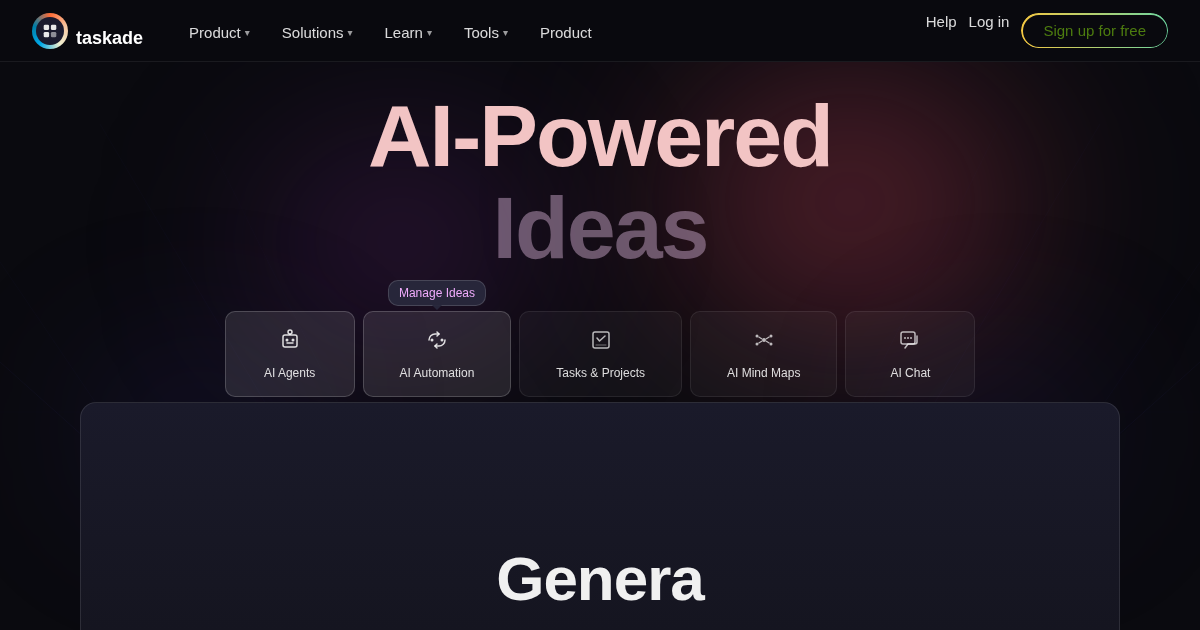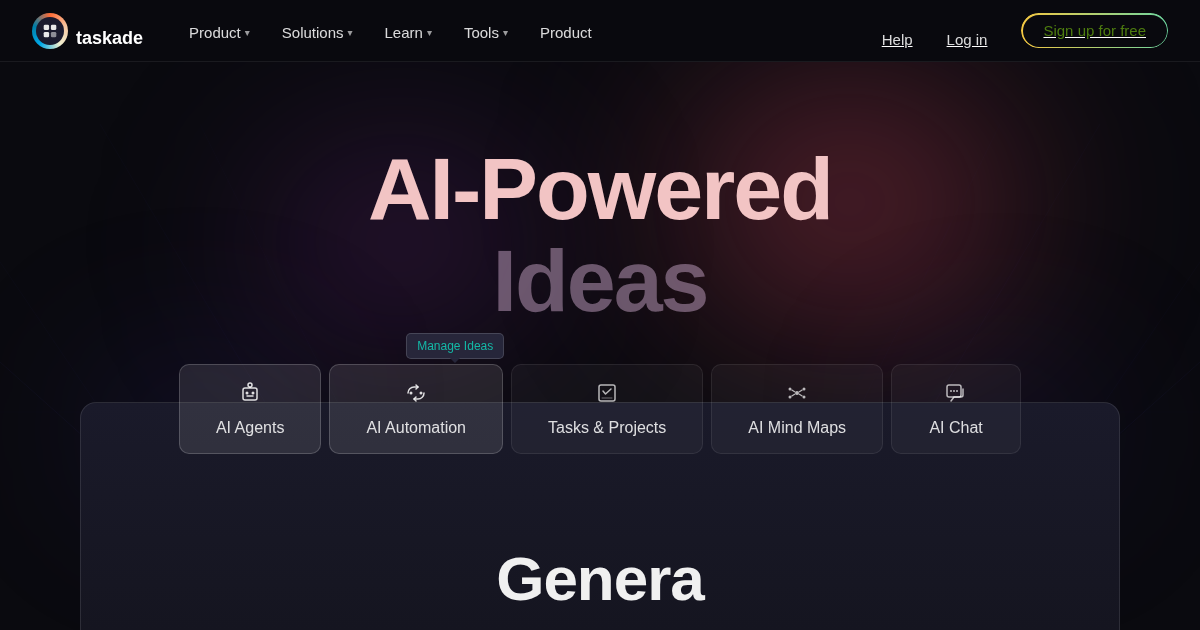--- a/index.html
+++ b/index.html
@@ -71,23 +71,22 @@
       color: rgba(255,255,255,0.85);
       cursor: pointer;
       transition: background 0.2s;
     }
     .nav-chevron {
       font-size: 10px;
       opacity: 0.7;
     }
     .nav-right {
       display: flex;
-      align-items: flex-end;
-      gap: 34px;
-      text-decoration: underline;
+      align-items: flex-start;
+      gap: 12px;
     }
     .nav-help, .nav-login {
       font-size: 15px;
       color: rgba(255,255,255,0.85);
       cursor: pointer;
     }
     .nav-signup-btn {
       padding: 9px 22px;
       border-radius: 22px;
       font-size: 15px;
@@ -154,21 +153,21 @@
       inset: 0;
       pointer-events: none;
       opacity: 0.15;
     }
 
     
     .hero-title {
       position: relative;
       z-index: 2;
       text-align: center;
-      margin-top: 81px;
+      margin-top: 28px;
     }
     .hero-title-line1 {
       font-size: 88px;
       font-weight: 800;
       color: #f2c4c4;
       line-height: 1.05;
       letter-spacing: -2px;
     }
     .hero-title-line2 {
       font-size: 88px;
@@ -205,41 +204,40 @@
     }
     .feature-tab.active {
       background: rgba(255,255,255,0.1);
       border-color: rgba(255,255,255,0.18);
     }
     .feature-tab-icon {
       font-size: 22px;
       line-height: 1;
     }
     .feature-tab-label {
-      font-size: 16px;
+      font-size: 12px;
       color: rgba(255,255,255,0.85);
       font-weight: 500;
       white-space: nowrap;
     }
 
     
     .tooltip {
       position: absolute;
       top: -32px;
       left: 50%;
       transform: translateX(-50%);
       background: rgba(40,40,60,0.95);
       border: 1px solid rgba(255,255,255,0.15);
-      color: #14b8a6;
+      color: #f0abfc;
       font-size: 12px;
       padding: 5px 10px;
-      border-radius: 5px;
+      border-radius: 10px;
       white-space: nowrap;
       pointer-events: none;
-      margin-left: 39px;
     }
     .tooltip::after {
       content: '';
       position: absolute;
       top: 100%;
       left: 50%;
       transform: translateX(-50%);
       border: 5px solid transparent;
       border-top-color: rgba(40,40,60,0.95);
     }

